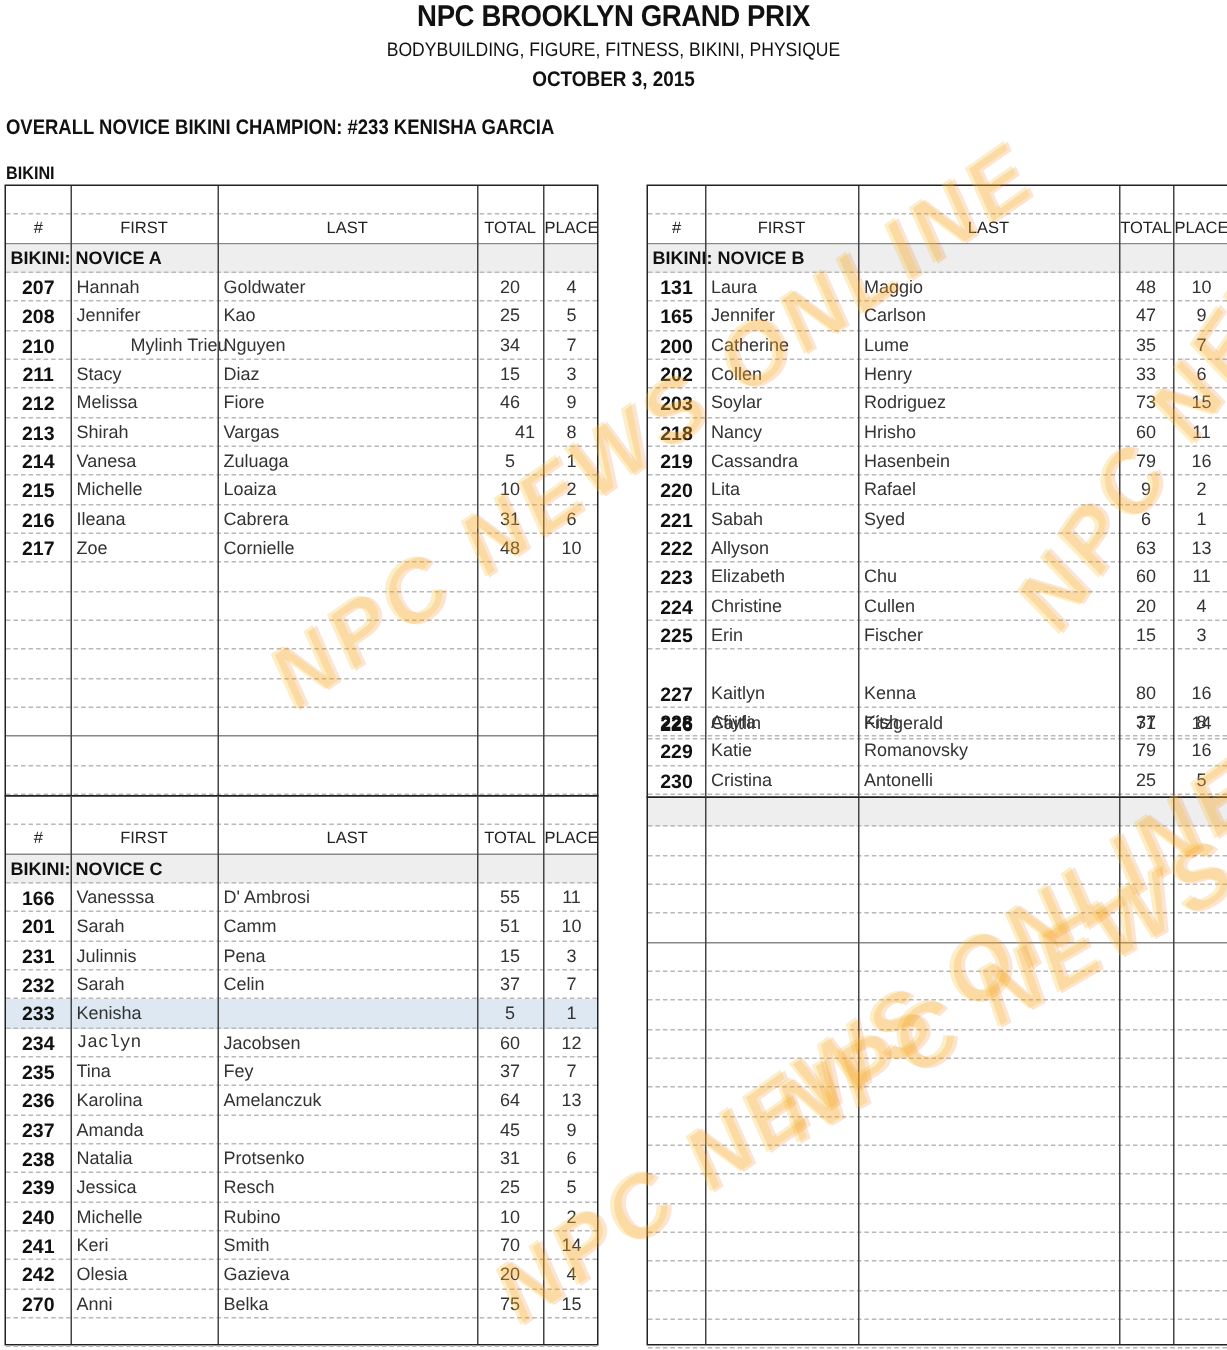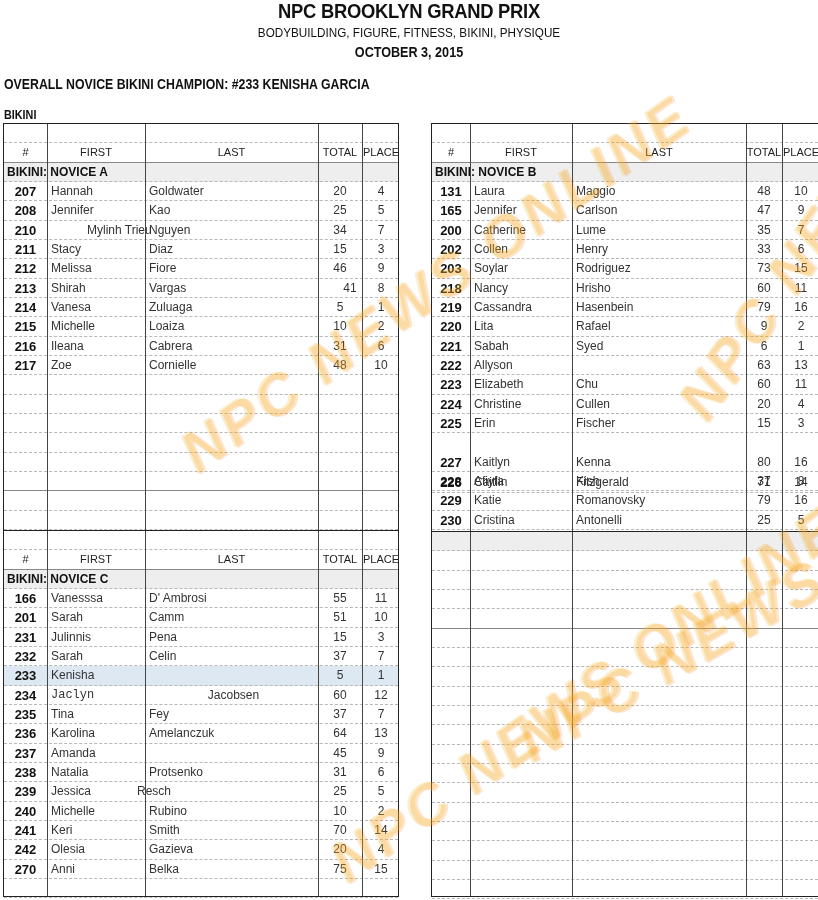--- a/index.html
+++ b/index.html
@@ -176,21 +176,21 @@
     </div>
     <div class="row hl" style="top:135.31px;">
       <div class="cell c-num" style="left:0px;width:43px;">233</div>
       <div class="cell c-first" style="left:43px;width:98px;">Kenisha</div>
       <div class="cell c-total" style="left:314px;width:44px;">5</div>
       <div class="cell c-place" style="left:358px;width:38px;">1</div>
     </div>
     <div class="row " style="top:154.64px;">
       <div class="cell c-num" style="left:0px;width:43px;">234</div>
       <div class="cell c-first" style="left:43px;width:98px;font-family:Liberation Mono, monospace;">Jaclyn</div>
-      <div class="cell c-last" style="left:141px;width:173px;text-align:center;">Jacobsen</div>
+      <div class="cell c-last" style="left:141px;width:173px;">Jacobsen</div>
       <div class="cell c-total" style="left:314px;width:44px;">60</div>
       <div class="cell c-place" style="left:358px;width:38px;">12</div>
     </div>
     <div class="row " style="top:173.96999999999997px;">
       <div class="cell c-num" style="left:0px;width:43px;">235</div>
       <div class="cell c-first" style="left:43px;width:98px;">Tina</div>
       <div class="cell c-last" style="left:141px;width:173px;">Fey</div>
       <div class="cell c-total" style="left:314px;width:44px;">37</div>
       <div class="cell c-place" style="left:358px;width:38px;">7</div>
     </div>
@@ -210,21 +210,21 @@
     <div class="row " style="top:231.95999999999992px;">
       <div class="cell c-num" style="left:0px;width:43px;">238</div>
       <div class="cell c-first" style="left:43px;width:98px;">Natalia</div>
       <div class="cell c-last" style="left:141px;width:173px;">Protsenko</div>
       <div class="cell c-total" style="left:314px;width:44px;">31</div>
       <div class="cell c-place" style="left:358px;width:38px;">6</div>
     </div>
     <div class="row " style="top:251.2899999999999px;">
       <div class="cell c-num" style="left:0px;width:43px;">239</div>
       <div class="cell c-first" style="left:43px;width:98px;">Jessica</div>
-      <div class="cell c-last" style="left:129px;width:173px;">Resch</div>
+      <div class="cell c-last" style="left:141px;width:173px;">Resch</div>
       <div class="cell c-total" style="left:314px;width:44px;">25</div>
       <div class="cell c-place" style="left:358px;width:38px;">5</div>
     </div>
     <div class="row " style="top:270.6199999999999px;">
       <div class="cell c-num" style="left:0px;width:43px;">240</div>
       <div class="cell c-first" style="left:43px;width:98px;">Michelle</div>
       <div class="cell c-last" style="left:141px;width:173px;">Rubino</div>
       <div class="cell c-total" style="left:314px;width:44px;">10</div>
       <div class="cell c-place" style="left:358px;width:38px;">2</div>
     </div>

